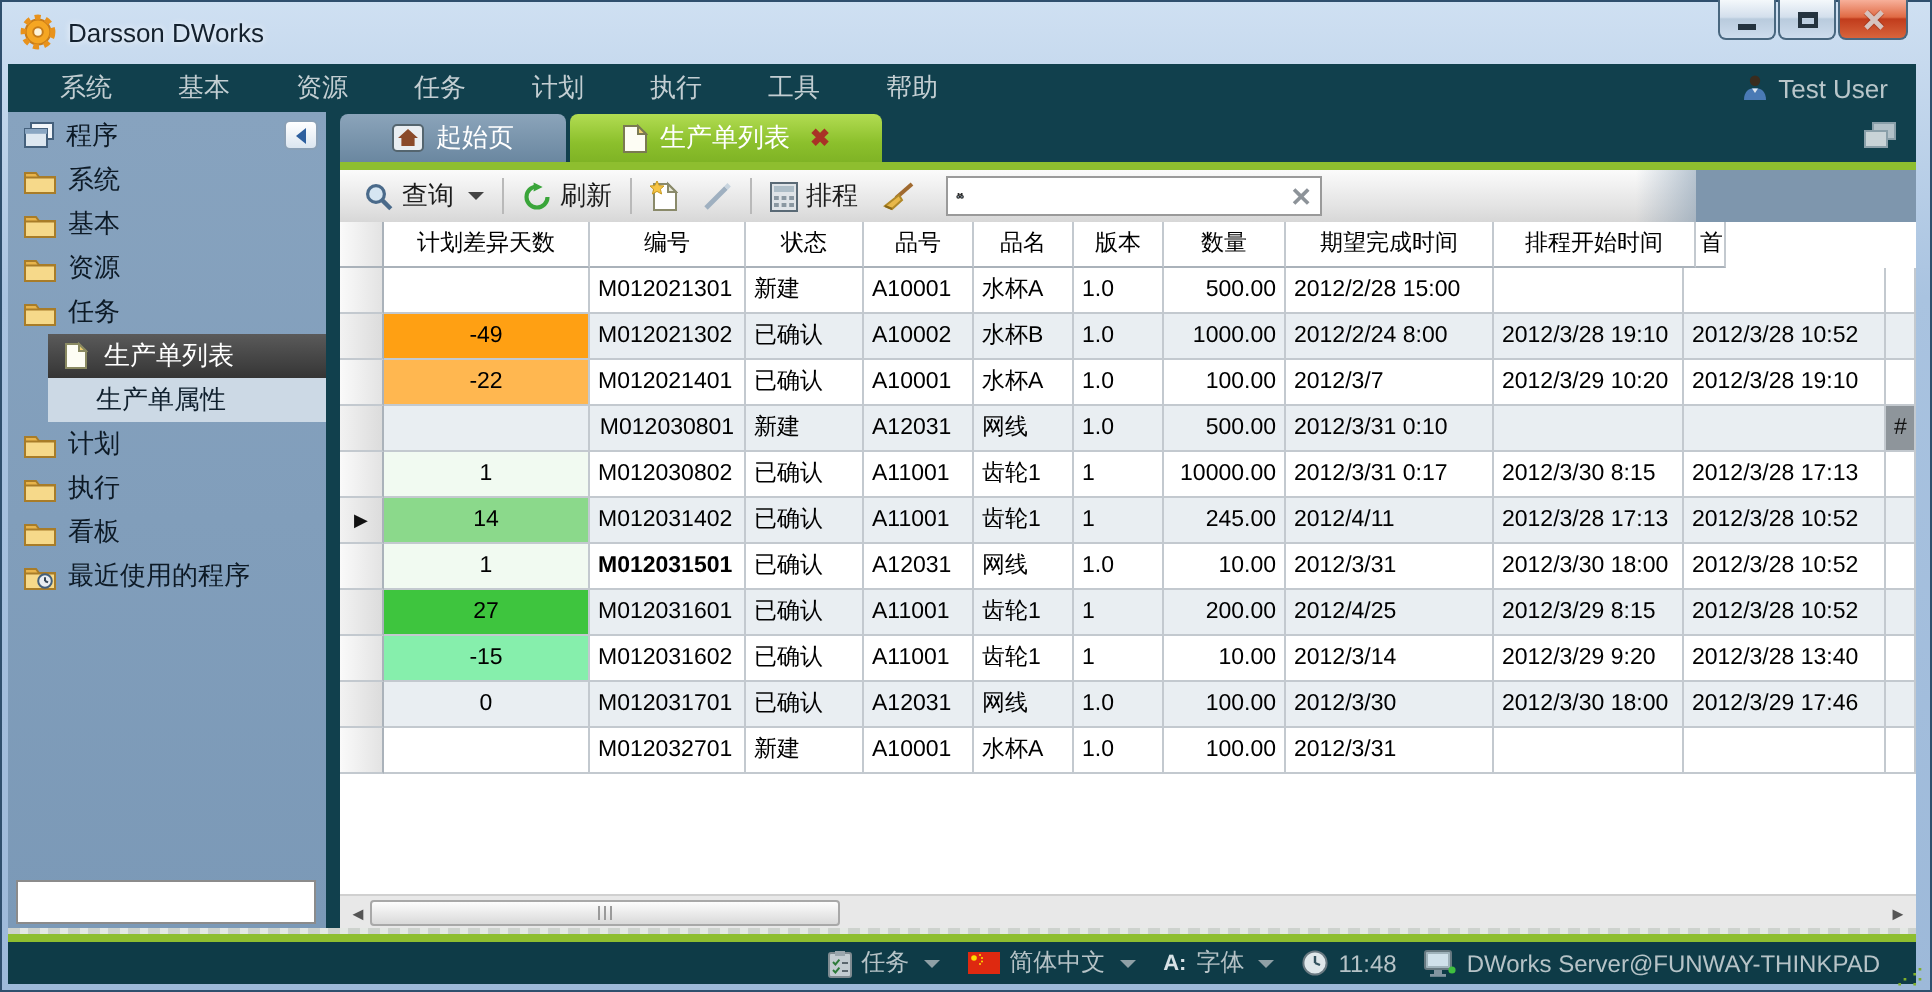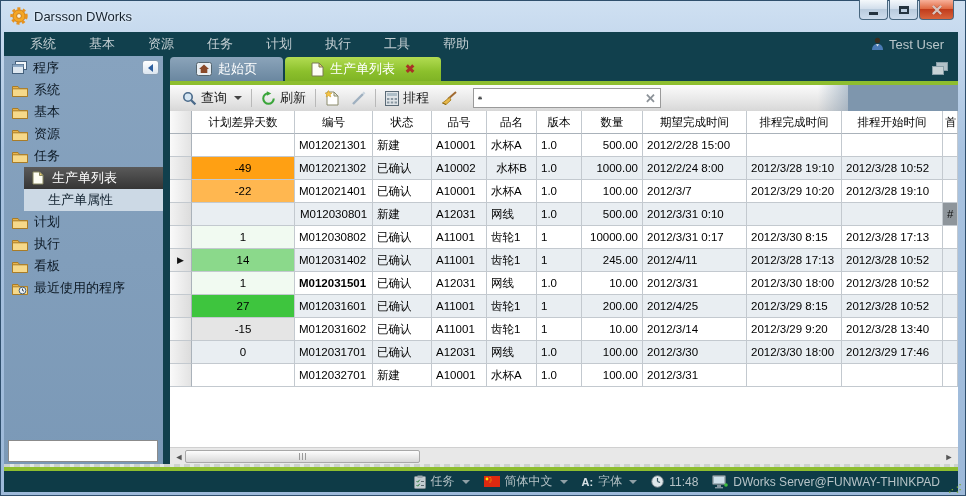--- a/index.html
+++ b/index.html
@@ -386,21 +386,20 @@
         <div class="g-row g-header" id="grid-header">
             <div class="g-cell selcol" style="width: 22px;"></div>
             <div class="g-cell" style="width: 103px;">计划差异天数</div>
             <div class="g-cell" style="width: 78px;">编号</div>
             <div class="g-cell" style="width: 59px;">状态</div>
             <div class="g-cell" style="width: 55px;">品号</div>
             <div class="g-cell" style="width: 50px;">品名</div>
             <div class="g-cell" style="width: 45px;">版本</div>
             <div class="g-cell" style="width: 61px;">数量</div>
             <div class="g-cell" style="width: 104px;">期望完成时间</div>
-            <div class="g-cell" style="width: 95px;">排程完成时间</div>
             <div class="g-cell" style="width: 101px;">排程开始时间</div>
             <div class="g-cell" style="width: 15px;">首</div>
           </div>
         <div id="grid-rows">
             <div class="g-row">
               <div class="g-cell selcol" style="width: 22px;"></div>
               <div class="g-cell" style="width: 103px; text-align: center;"></div>
               <div class="g-cell" style="width: 78px;">M012021301</div>
               <div class="g-cell" style="width: 59px;">新建</div>
               <div class="g-cell" style="width: 55px;">A10001</div>
@@ -411,21 +410,21 @@
               <div class="g-cell" style="width: 95px;"></div>
               <div class="g-cell" style="width: 101px;"></div>
               <div class="g-cell" style="width: 15px;"></div>
             </div>
             <div class="g-row alt">
               <div class="g-cell selcol" style="width: 22px;"></div>
               <div class="g-cell" style="width: 103px; text-align: center; background: rgb(255, 160, 19);">-49</div>
               <div class="g-cell" style="width: 78px;">M012021302</div>
               <div class="g-cell" style="width: 59px;">已确认</div>
               <div class="g-cell" style="width: 55px;">A10002</div>
-              <div class="g-cell" style="width: 50px; text-align: center;">水杯B</div>
+              <div class="g-cell" style="width: 50px;">水杯B</div>
               <div class="g-cell" style="width: 45px;">1.0</div>
               <div class="g-cell" style="width: 61px; text-align: right;">1000.00</div>
               <div class="g-cell" style="width: 104px;">2012/2/24 8:00</div>
               <div class="g-cell" style="width: 95px;">2012/3/28 19:10</div>
               <div class="g-cell" style="width: 101px;">2012/3/28 10:52</div>
               <div class="g-cell" style="width: 15px;"></div>
             </div>
             <div class="g-row">
               <div class="g-cell selcol" style="width: 22px;"></div>
               <div class="g-cell" style="width: 103px; text-align: center; background: rgb(255, 183, 80);">-22</div>
@@ -505,21 +504,21 @@
               <div class="g-cell" style="width: 50px;">齿轮1</div>
               <div class="g-cell" style="width: 45px;">1</div>
               <div class="g-cell" style="width: 61px; text-align: right;">200.00</div>
               <div class="g-cell" style="width: 104px;">2012/4/25</div>
               <div class="g-cell" style="width: 95px;">2012/3/29 8:15</div>
               <div class="g-cell" style="width: 101px;">2012/3/28 10:52</div>
               <div class="g-cell" style="width: 15px;"></div>
             </div>
             <div class="g-row">
               <div class="g-cell selcol" style="width: 22px;"></div>
-              <div class="g-cell" style="width: 103px; text-align: center; background: #e5e5e5;">-15</div>
+              <div class="g-cell" style="width: 103px; text-align: center; background: #86efac;">-15</div>
               <div class="g-cell" style="width: 78px;">M012031602</div>
               <div class="g-cell" style="width: 59px;">已确认</div>
               <div class="g-cell" style="width: 55px;">A11001</div>
               <div class="g-cell" style="width: 50px;">齿轮1</div>
               <div class="g-cell" style="width: 45px;">1</div>
               <div class="g-cell" style="width: 61px; text-align: right;">10.00</div>
               <div class="g-cell" style="width: 104px;">2012/3/14</div>
               <div class="g-cell" style="width: 95px;">2012/3/29 9:20</div>
               <div class="g-cell" style="width: 101px;">2012/3/28 13:40</div>
               <div class="g-cell" style="width: 15px;"></div>

